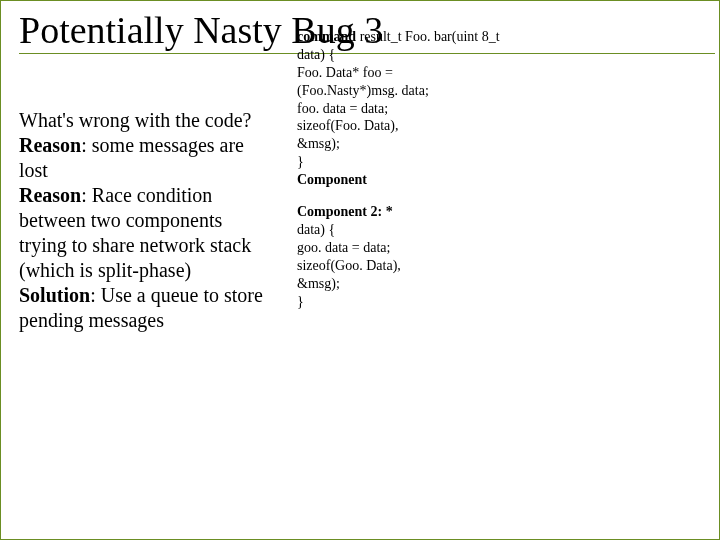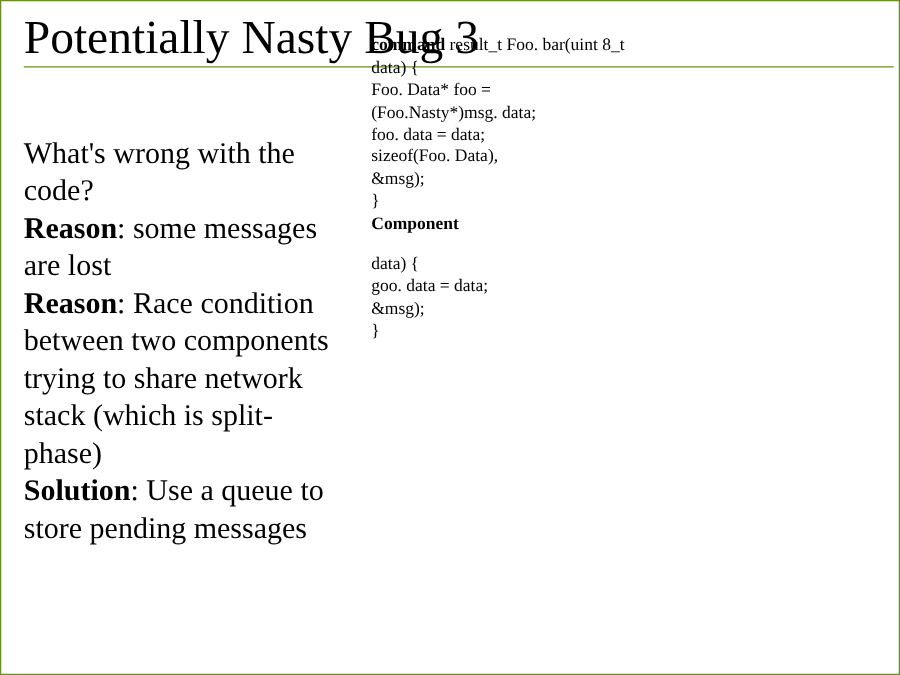--- a/index.html
+++ b/index.html
@@ -27,21 +27,21 @@
     margin-bottom: 6px;
     white-space: nowrap;
   }
   .columns {
     display: flex;
     flex-direction: row;
     gap: 28px;
   }
   .left-col {
     width: 250px;
-    font-size: 24px;
+    font-size: 20px;
     line-height: 1.25;
     padding-top: 48px;
   }
   .left-col p {
     margin: 0;
   }
   .right-col {
     flex: 1;
     font-size: 14px;
     line-height: 1.28;
@@ -80,21 +80,23 @@
         <div>Foo. Data* foo =</div>
         <div>(Foo.Nasty*)msg. data;</div>
         <div>foo. data = data;</div>
         <div>sizeof(Foo. Data),</div>
         <div>&amp;msg);</div>
         <div>}</div>
         <div class="b">Component</div>
       </div>
 
       <div class="block">
+        <div class="b">Component 2: *</div>
         <div>data) {</div>
         <div>goo. data = data;</div>
+        <div>sizeof(Goo. Data),</div>
         <div>&amp;msg);</div>
         <div>}</div>
       </div>
     </div>
 
   </div>
 </div>
 
 </body></html>

